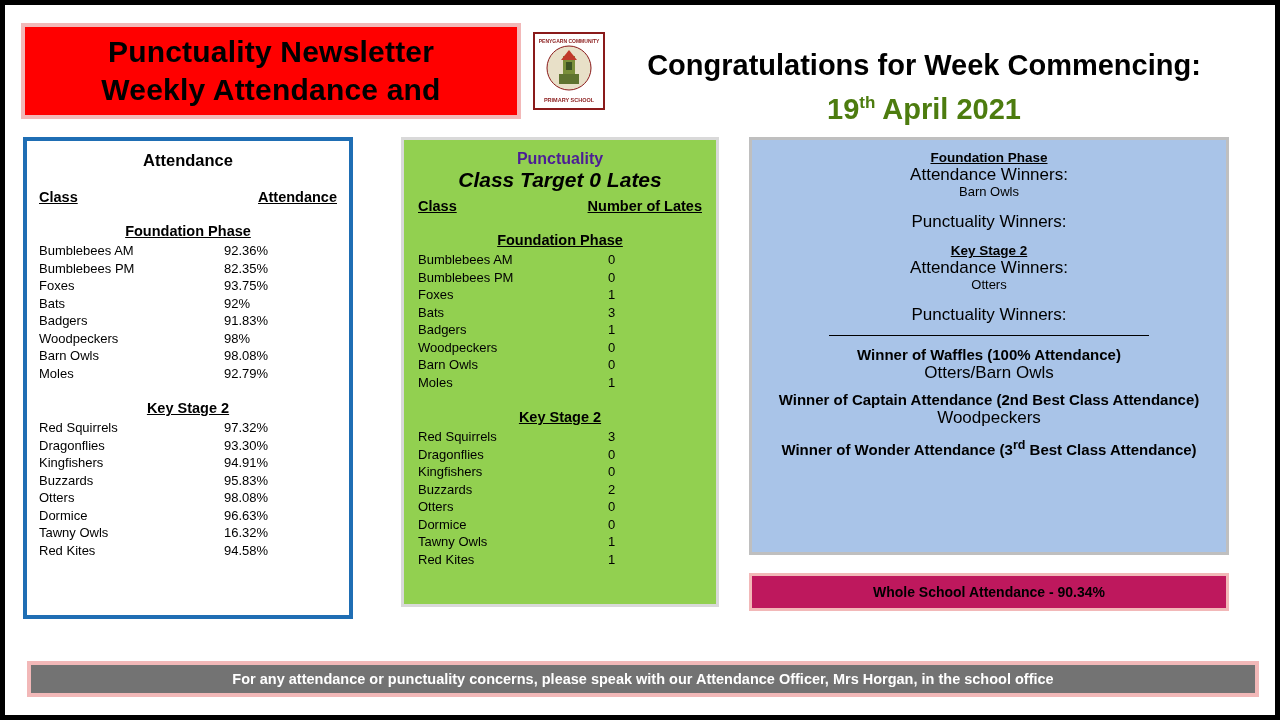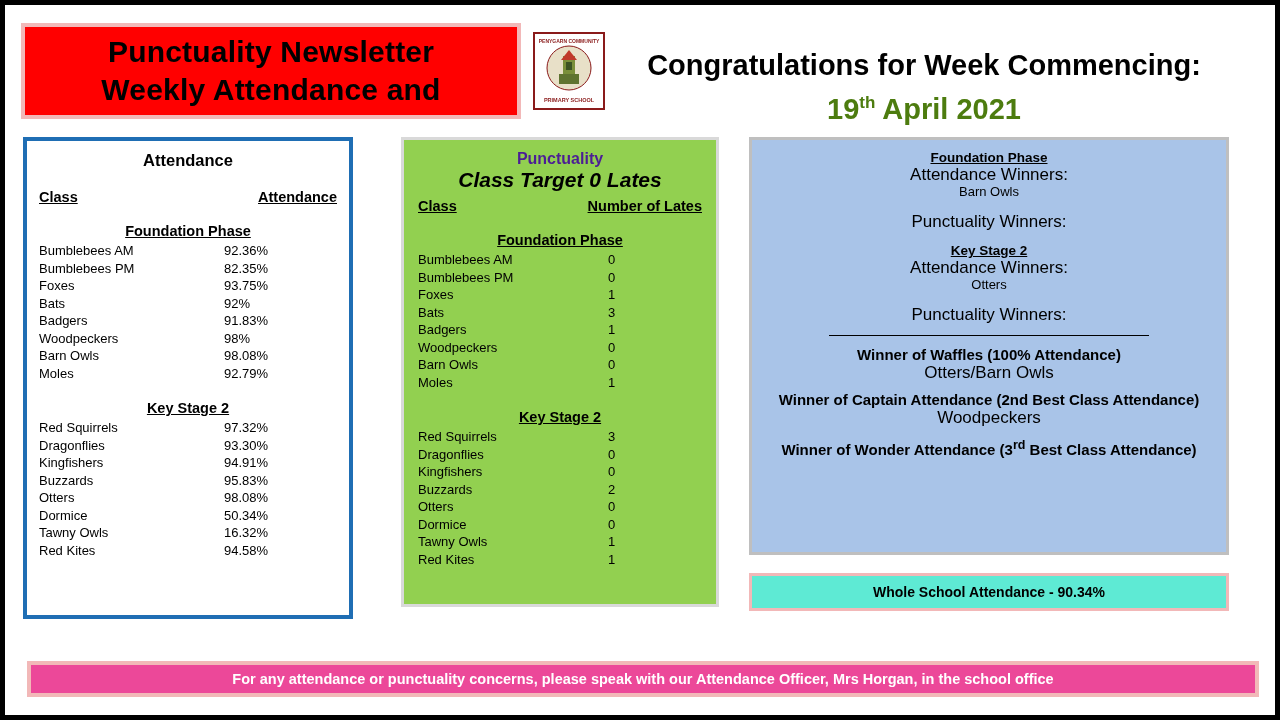--- a/index.html
+++ b/index.html
@@ -204,38 +204,38 @@
     font-size: 15px;
     line-height: 18px;
     margin-top: 10px;
   }
   .w-award-sub {
     font-size: 17px;
     line-height: 17px;
   }
   .whole-school {
     margin-top: 18px;
-    background: #5eead4;
+    background: #be185d;
     border: 3px solid #f2b8b8;
     height: 38px;
     display: flex;
     align-items: center;
     justify-content: center;
     font-weight: bold;
     font-size: 14px;
     color: #000;
   }
 
   
   .footer {
     position: absolute;
     left: 22px;
     right: 16px;
     bottom: 18px;
-    background: #ec4899;
+    background: #737373;
     border: 4px solid #f2b8b8;
     height: 36px;
     display: flex;
     align-items: center;
     justify-content: center;
   }
   .footer span {
     color: #ffffff;
     font-weight: bold;
     font-size: 14.5px;
@@ -334,21 +334,21 @@
         <div class="row">
             <span class="name">Buzzards</span>
             <span class="val">95.83%</span>
           </div>
         <div class="row">
             <span class="name">Otters</span>
             <span class="val">98.08%</span>
           </div>
         <div class="row">
             <span class="name">Dormice</span>
-            <span class="val">50.34%</span>
+            <span class="val">96.63%</span>
           </div>
         <div class="row">
             <span class="name">Tawny Owls</span>
             <span class="val">16.32%</span>
           </div>
         <div class="row">
             <span class="name">Red Kites</span>
             <span class="val">94.58%</span>
           </div>
       </div>

